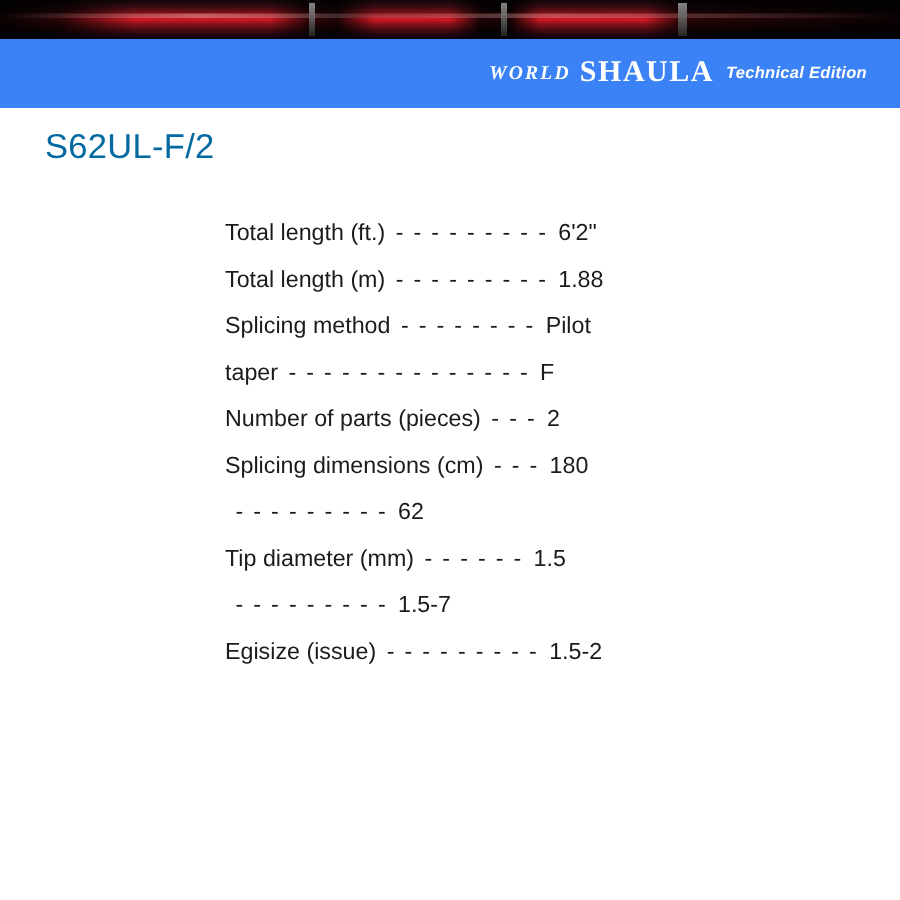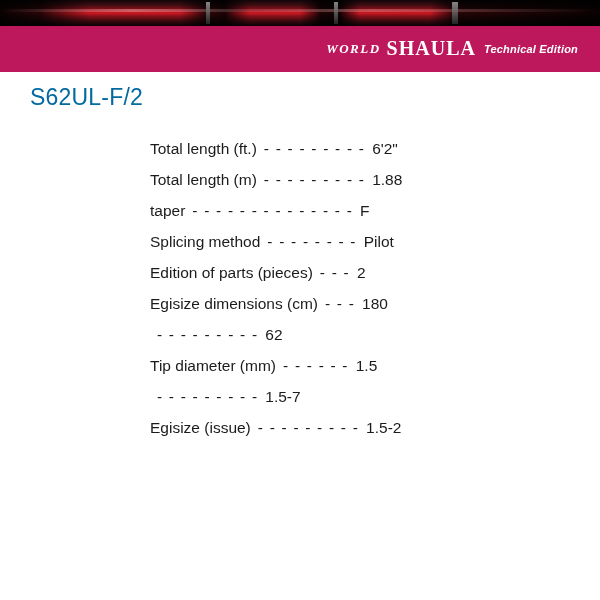--- a/index.html
+++ b/index.html
@@ -18,21 +18,21 @@
     width: 600px;
     height: 600px;
     background: #ffffff;
   }
 
   
   .banner {
     position: relative;
     width: 600px;
     height: 72px;
-    background: #be185d;
+    background: #3b82f6;
     overflow: hidden;
   }
   .rod-strip {
     position: absolute;
     left: 0;
     top: 0;
     width: 600px;
     height: 26px;
     background:
       linear-gradient(to bottom,
@@ -136,21 +136,21 @@
 
   
   .spec-list {
     position: absolute;
     left: 150px;
     top: 140px;
     width: 400px;
   }
   .spec-row {
     display: flex;
-    align-items: flex-start;
+    align-items: center;
     height: 31px;
     font-size: 15.5px;
     color: #1b1b1b;
     white-space: nowrap;
   }
   .spec-label {
     flex: 0 0 auto;
   }
   .spec-dots {
     flex: 0 0 auto;
@@ -189,39 +189,39 @@
       <span class="spec-value">6'2"</span>
     </div>
 
     <div class="spec-row">
       <span class="spec-label">Total length (m)</span>
       <span class="spec-dots">- - - - - - - - -</span>
       <span class="spec-value">1.88</span>
     </div>
 
     <div class="spec-row">
+      <span class="spec-label">Splicing method</span>
+      <span class="spec-dots">- - - - - - - -</span>
+      <span class="spec-value">Pilot</span>
+    </div>
+
+    <div class="spec-row">
       <span class="spec-label">taper</span>
       <span class="spec-dots">- - - - - - - - - - - - - -</span>
       <span class="spec-value">F</span>
     </div>
 
     <div class="spec-row">
-      <span class="spec-label">Splicing method</span>
-      <span class="spec-dots">- - - - - - - -</span>
-      <span class="spec-value">Pilot</span>
-    </div>
-
-    <div class="spec-row">
-      <span class="spec-label">Edition of parts (pieces)</span>
+      <span class="spec-label">Number of parts (pieces)</span>
       <span class="spec-dots">- - -</span>
       <span class="spec-value">2</span>
     </div>
 
     <div class="spec-row">
-      <span class="spec-label">Egisize dimensions (cm)</span>
+      <span class="spec-label">Splicing dimensions (cm)</span>
       <span class="spec-dots">- - -</span>
       <span class="spec-value">180</span>
     </div>
 
     <div class="spec-row">
       <span class="spec-dots">- - - - - - - - -</span>
       <span class="spec-value">62</span>
     </div>
 
     <div class="spec-row">

